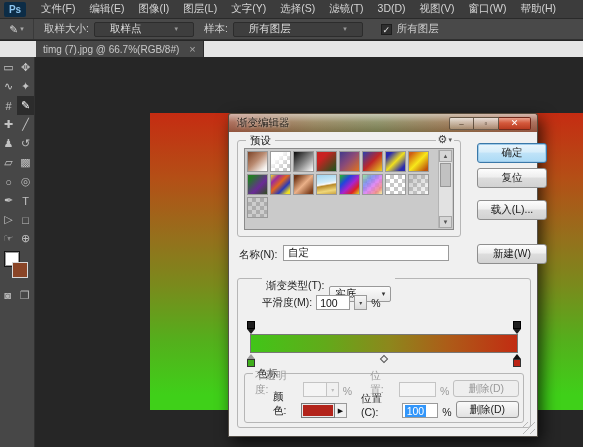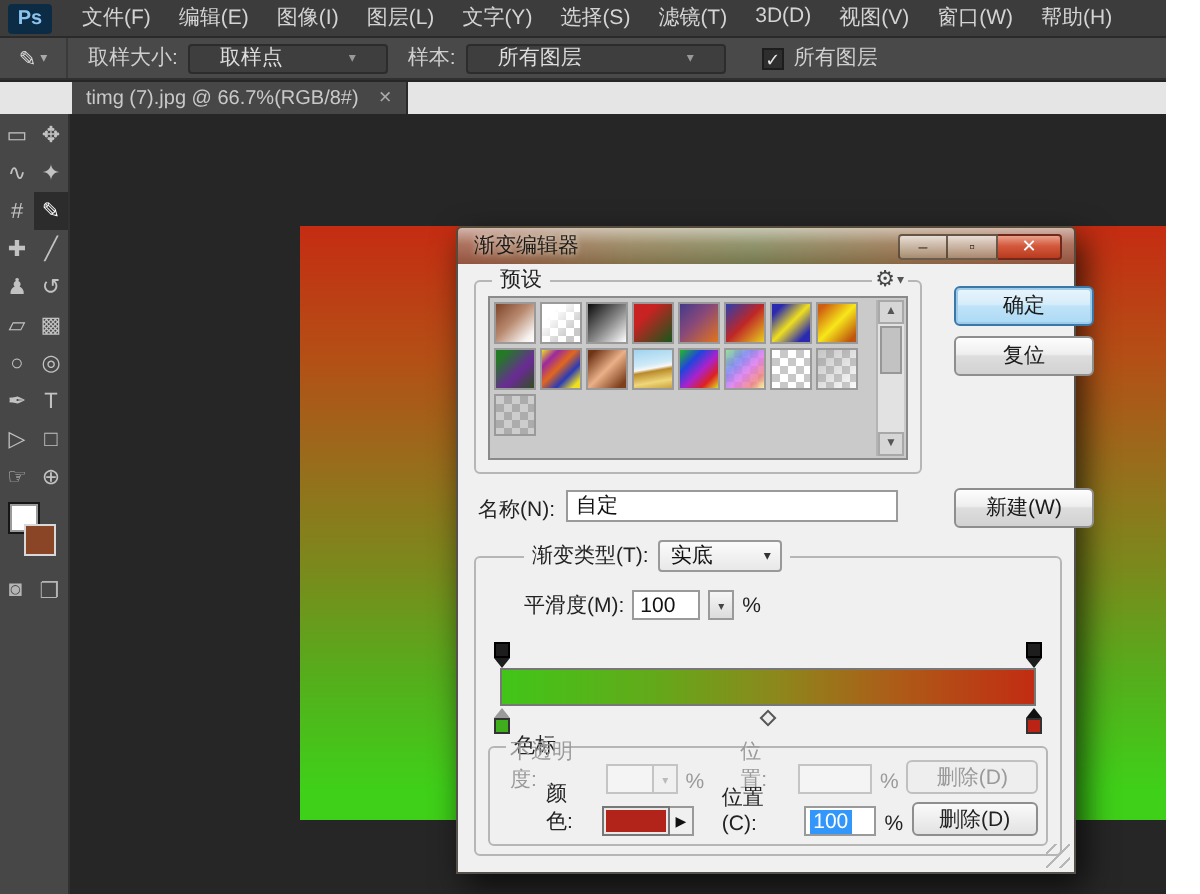--- a/index.html
+++ b/index.html
@@ -109,21 +109,21 @@
   
   .name-label { position:absolute; left:10px; top:116px; color:#222; font-size:10.5px; }
   .name-input { position:absolute; left:54px; top:113px; width:166px; height:16px; background:#fff;
     border:1px solid #9a9a9a; font-size:10.5px; color:#111; display:flex; align-items:center; padding:0 4px; }
 
   
   .grp-outer { left:8px; top:146px; width:294px; height:150px; }
   .type-row { position:absolute; top:-9px; left:24px; background:#f0f0f0; padding:0 4px;
     display:flex; align-items:center; gap:5px; font-size:10.5px; color:#222; }
   .type-dd { width:62px; height:16px; background:linear-gradient(180deg,#fbfbfb,#e8e8e8); border:1px solid #999;
-    border-radius:2px; display:flex; align-items:center; padding:0 5px; color:#111; }
+    border-radius:2px; display:flex; align-items:center; padding:0 5px; color:#111;margin-top:16px; }
   .type-dd .dd-arrow { margin-left:auto; font-size:7px; color:#333; }
   .smooth-row { position:absolute; top:16px; left:24px; display:flex; align-items:center; gap:4px;
     font-size:10.5px; color:#222; }
   .smooth-input { width:34px; height:15px; background:#fff; border:1px solid #9a9a9a;
     display:flex; align-items:center; padding:0 3px; color:#111; }
   .spin-btn { width:13px; height:15px; background:linear-gradient(180deg,#f6f6f6,#dcdcdc); border:1px solid #9a9a9a;
     color:#444; font-size:6px; display:flex; align-items:center; justify-content:center; }
 
   
   .grad-area { position:absolute; left:8px; top:42px; right:8px; height:50px; }
@@ -327,20 +327,21 @@
             <span class="sb-btn">▲</span>
             <span class="sb-thumb"></span>
             <span class="sb-space"></span>
             <span class="sb-btn">▼</span>
           </div>
         </div>
       </div>
 
       <div class="btn default btn-ok">确定</div>
       <div class="btn btn-reset">复位</div>
+      <div class="btn btn-load">载入(L)...</div>
 
       <span class="name-label">名称(N):</span>
       <div class="name-input">自定</div>
       <div class="btn btn-new">新建(W)</div>
 
       <div class="grp grp-outer">
         <div class="type-row">
           <span>渐变类型(T):</span>
           <span class="type-dd">
             <span>实底</span>

